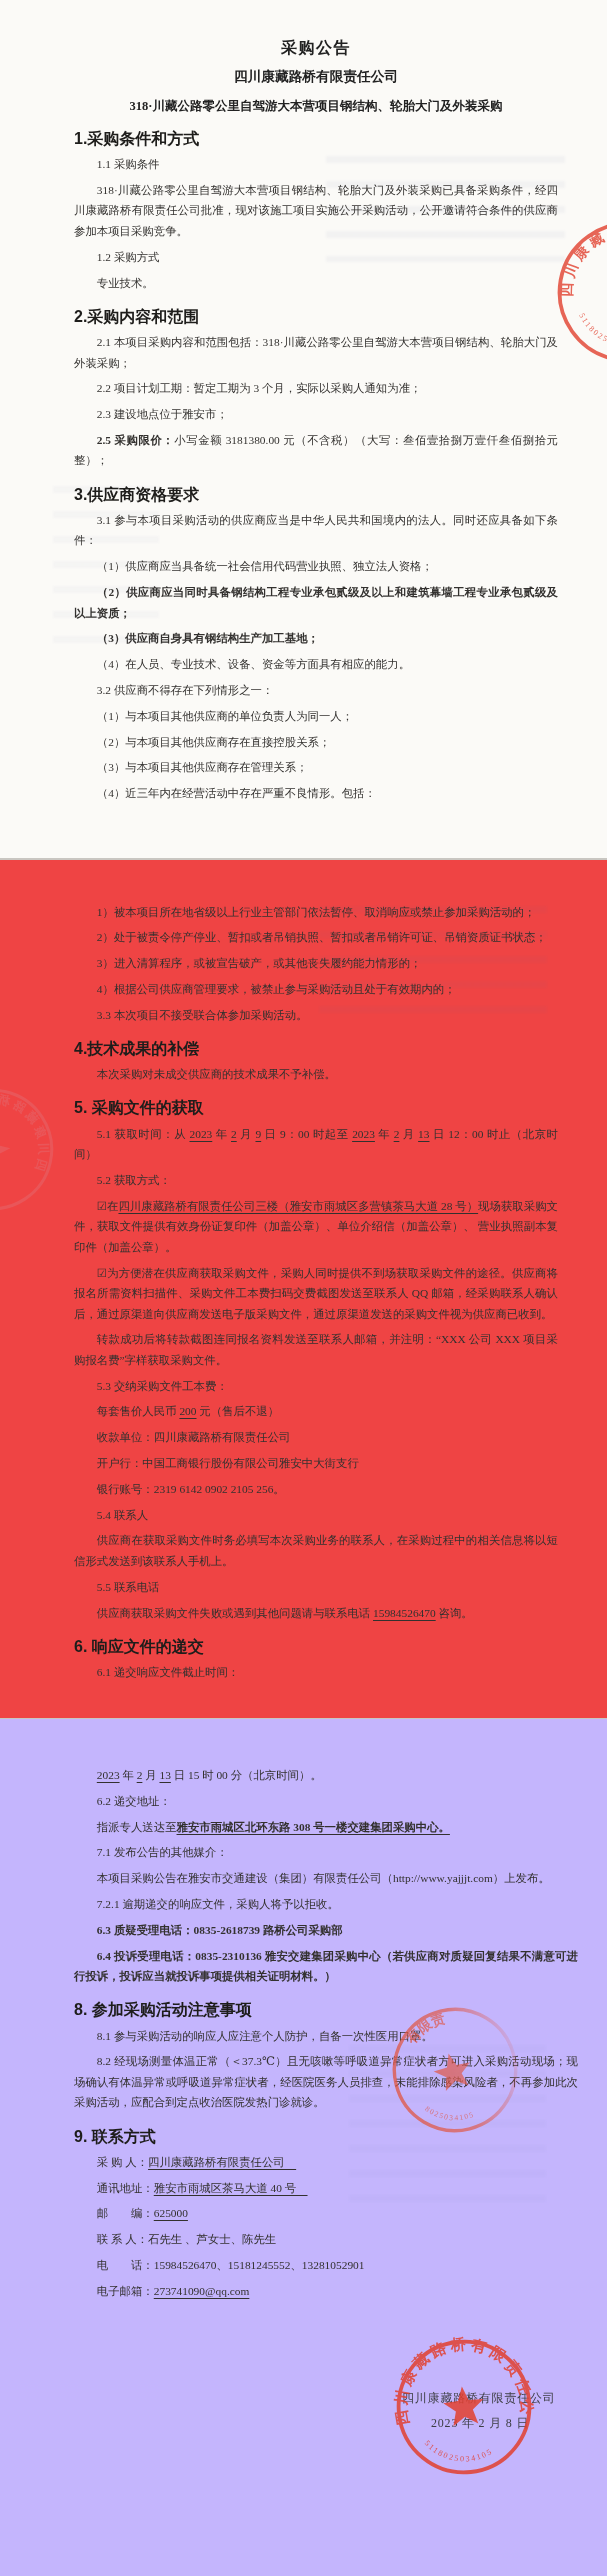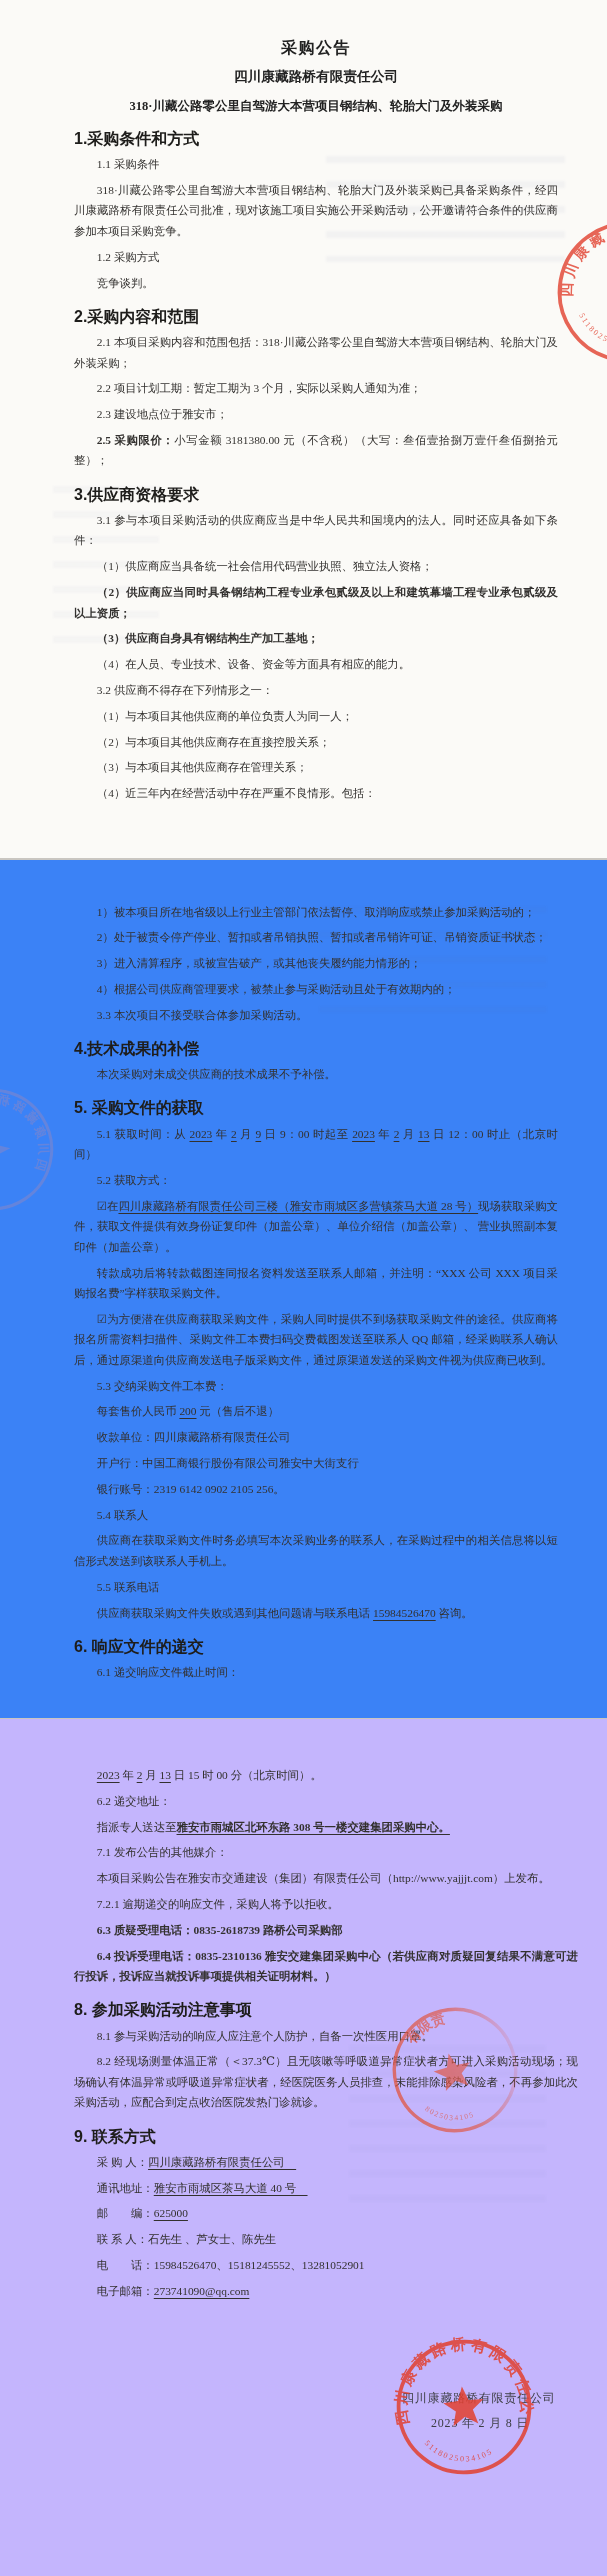--- a/index.html
+++ b/index.html
@@ -10,21 +10,21 @@
   }
   .doc{width:567px;}
   .page{
     position:relative;
     width:607px;
     height:858px;
     overflow:hidden;
     background:#fbfaf7;
   }
   .page + .page{margin-top:1.5px;}
-  .page.p2{background:#3b82f6;}
+  .page.p2{background:#ef4444;}
   .page.p3{background:#c4b5fd;padding-left:20px;}
   .page-body{
     position:absolute;
     left:74px;
     right:49px;
     top:0;
     font-size:11.4px;
     line-height:20.5px;
     color:#33312f;
     text-align:justify;
@@ -102,21 +102,21 @@
     <div class="ghost g1"></div>
     <div class="ghost g2"></div>
     <div class="page-body">
         <div class="blk title"><span class="b ">采购公告</span></div>
         <div class="blk title2"><span class="b ">四川康藏路桥有限责任公司</span></div>
         <div class="blk title3"><span class="b ">318·川藏公路零公里自驾游大本营项目钢结构、轮胎大门及外装采购</span></div>
         <div class="blk h1"><span class="">1.采购条件和方式</span></div>
         <div class="blk p"><span class="">1.1 采购条件</span></div>
         <div class="blk p"><span class="">318·川藏公路零公里自驾游大本营项目钢结构、轮胎大门及外装采购已具备采购条件，经四川康藏路桥有限责任公司批准，现对该施工项目实施公开采购活动，公开邀请符合条件的供应商参加本项目采购竞争。</span></div>
         <div class="blk p"><span class="">1.2 采购方式</span></div>
-        <div class="blk p"><span class="">竞争谈判。</span></div>
+        <div class="blk p"><span class="">专业技术。</span></div>
         <div class="blk h1"><span class="">2.采购内容和范围</span></div>
         <div class="blk p"><span class="">2.1 本项目采购内容和范围包括：318·川藏公路零公里自驾游大本营项目钢结构、轮胎大门及外装采购；</span></div>
         <div class="blk p"><span class="">2.2 项目计划工期：暂定工期为 3 个月，实际以采购人通知为准；</span></div>
         <div class="blk p"><span class="">2.3 建设地点位于雅安市；</span></div>
         <div class="blk p"><span class="b ">2.5 采购限价：</span><span class="">小写金额 3181380.00 元（不含税）（大写：叁佰壹拾捌万壹仟叁佰捌拾元整）；</span></div>
         <div class="blk h1"><span class="">3.供应商资格要求</span></div>
         <div class="blk p"><span class="">3.1 参与本项目采购活动的供应商应当是中华人民共和国境内的法人。同时还应具备如下条件：</span></div>
         <div class="blk p"><span class="">（1）供应商应当具备统一社会信用代码营业执照、独立法人资格；</span></div>
         <div class="blk p"><span class="b ">（2）供应商应当同时具备钢结构工程专业承包贰级及以上和建筑幕墙工程专业承包贰级及以上资质；</span></div>
         <div class="blk p"><span class="b ">（3）供应商自身具有钢结构生产加工基地；</span></div>
@@ -151,22 +151,22 @@
         <div class="blk p"><span class="">2）处于被责令停产停业、暂扣或者吊销执照、暂扣或者吊销许可证、吊销资质证书状态；</span></div>
         <div class="blk p"><span class="">3）进入清算程序，或被宣告破产，或其他丧失履约能力情形的；</span></div>
         <div class="blk p"><span class="">4）根据公司供应商管理要求，被禁止参与采购活动且处于有效期内的；</span></div>
         <div class="blk p"><span class="">3.3 本次项目不接受联合体参加采购活动。</span></div>
         <div class="blk h1"><span class="">4.技术成果的补偿</span></div>
         <div class="blk p"><span class="">本次采购对未成交供应商的技术成果不予补偿。</span></div>
         <div class="blk h1"><span class="">5. 采购文件的获取</span></div>
         <div class="blk p"><span class="">5.1 获取时间：从 </span><span class="u">2023</span><span class=""> 年 </span><span class="u">2</span><span class=""> 月 </span><span class="u">9</span><span class=""> 日 9：00 时起至 </span><span class="u">2023</span><span class=""> 年 </span><span class="u">2</span><span class=""> 月 </span><span class="u">13</span><span class=""> 日 12：00 时止（北京时间）</span></div>
         <div class="blk p"><span class="">5.2 获取方式：</span></div>
         <div class="blk p"><span class="">☑在</span><span class="u">四川康藏路桥有限责任公司三楼（雅安市雨城区多营镇茶马大道 28 号）</span><span class="">现场获取采购文件，获取文件提供有效身份证复印件（加盖公章）、单位介绍信（加盖公章）、 营业执照副本复印件（加盖公章）。</span></div>
+        <div class="blk p"><span class="">☑为方便潜在供应商获取采购文件，采购人同时提供不到场获取采购文件的途径。供应商将报名所需资料扫描件、采购文件工本费扫码交费截图发送至联系人 QQ 邮箱，经采购联系人确认后，通过原渠道向供应商发送电子版采购文件，通过原渠道发送的采购文件视为供应商已收到。</span></div>
         <div class="blk p"><span class="">转款成功后将转款截图连同报名资料发送至联系人邮箱，并注明：“XXX 公司 XXX 项目采购报名费”字样获取采购文件。</span></div>
-        <div class="blk p"><span class="">☑为方便潜在供应商获取采购文件，采购人同时提供不到场获取采购文件的途径。供应商将报名所需资料扫描件、采购文件工本费扫码交费截图发送至联系人 QQ 邮箱，经采购联系人确认后，通过原渠道向供应商发送电子版采购文件，通过原渠道发送的采购文件视为供应商已收到。</span></div>
         <div class="blk p"><span class="">5.3 交纳采购文件工本费：</span></div>
         <div class="blk p"><span class="">每套售价人民币 </span><span class="u">200</span><span class=""> 元（售后不退）</span></div>
         <div class="blk p"><span class="">收款单位：四川康藏路桥有限责任公司</span></div>
         <div class="blk p"><span class="">开户行：中国工商银行股份有限公司雅安中大街支行</span></div>
         <div class="blk p"><span class="">银行账号：2319 6142 0902 2105 256。</span></div>
         <div class="blk p"><span class="">5.4 联系人</span></div>
         <div class="blk p"><span class="">供应商在获取采购文件时务必填写本次采购业务的联系人，在采购过程中的相关信息将以短信形式发送到该联系人手机上。</span></div>
         <div class="blk p"><span class="">5.5 联系电话</span></div>
         <div class="blk p"><span class="">供应商获取采购文件失败或遇到其他问题请与联系电话 </span><span class="u">15984526470</span><span class=""> 咨询。</span></div>
         <div class="blk h1"><span class="">6. 响应文件的递交</span></div>

